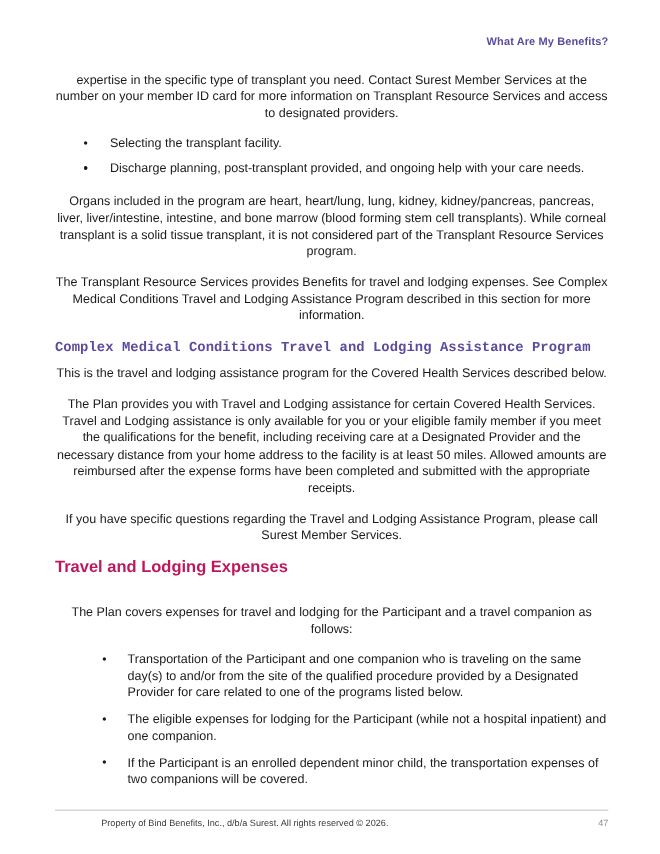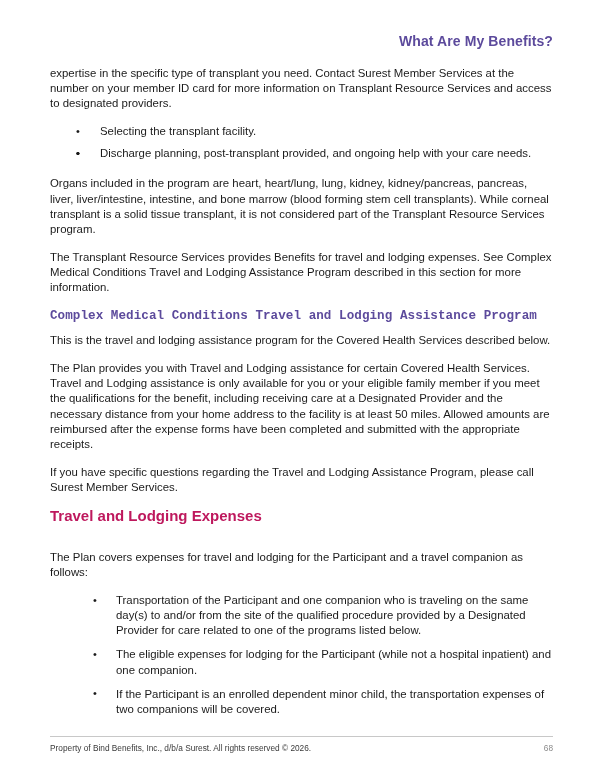--- a/index.html
+++ b/index.html
@@ -18,38 +18,38 @@
     width: 600px;
     height: 776px;
     background: #ffffff;
     box-sizing: border-box;
     overflow: hidden;
   }
   .page-header {
     position: absolute;
     top: 33px;
     right: 47px;
-    font-size: 14px;
+    font-size: 10px;
     font-weight: bold;
     color: #5c4a9c;
     letter-spacing: 0.1px;
     text-align: right;
   }
   .content {
     position: absolute;
     top: 66px;
     left: 50px;
     width: 503px;
   }
   p.body-text {
     margin: 0 0 13px 0;
     font-size: 11.4px;
     line-height: 15.1px;
     color: #1a1a1a;
-    text-align: left;
+    text-align: center;
   }
   h2.section-heading {
     margin: 5px 0 9px 0;
     font-size: 12.6px;
     font-weight: bold;
     color: #5c4a9c;
     line-height: 16px;
     letter-spacing: 0.05px;
     font-family: Liberation Mono, monospace;
   }
@@ -106,20 +106,21 @@
     padding-top: 5px;
     border-top: 1px solid #c8c8c8;
     display: flex;
     align-items: baseline;
     justify-content: space-between;
   }
   .footer-note {
     font-size: 8.3px;
     color: #3a3a3a;
     line-height: 12px;
+    margin-left: 42px;
   }
   .footer-page-number {
     font-size: 8.3px;
     color: #8a8a8a;
     line-height: 12px;
   }
 </style>
 </head>
 <body>
 
@@ -177,16 +178,16 @@
       <li>
         <span class="bullet-glyph">•</span>
         <span>If the Participant is an enrolled dependent minor child, the transportation expenses of two companions will be covered.</span>
       </li>
     </ul>
 
   </div>
 
   <div class="page-footer">
     <span class="footer-note">Property of Bind Benefits, Inc., d/b/a Surest. All rights reserved © 2026.</span>
-    <span class="footer-page-number">68</span>
+    <span class="footer-page-number">47</span>
   </div>
 
 </div>
 
 </body></html>

